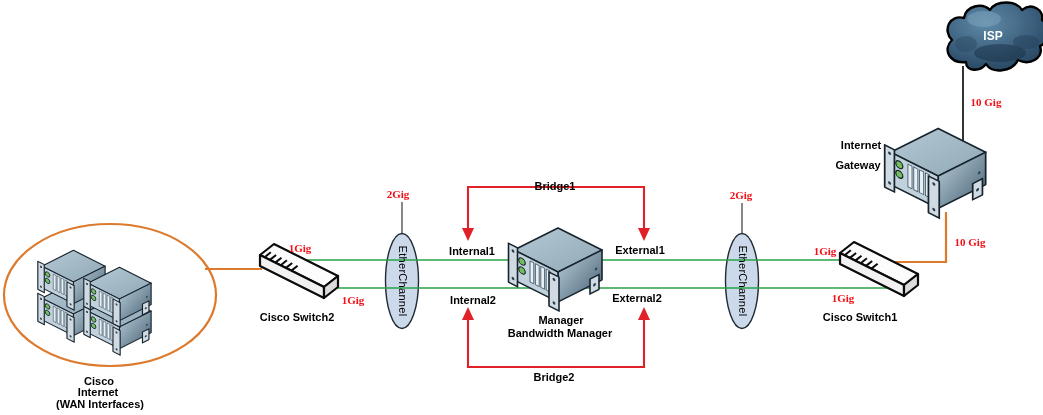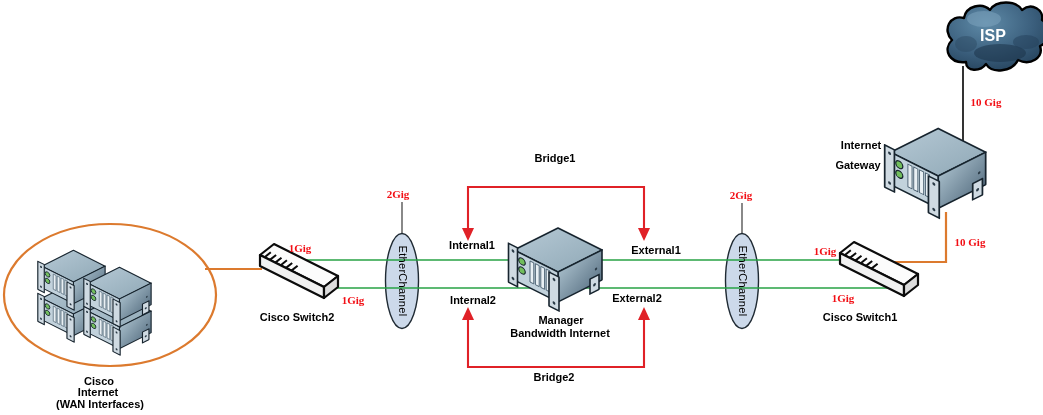--- a/index.html
+++ b/index.html
@@ -11,21 +11,21 @@
   .lbl{
     position:absolute;transform:translate(-50%,-50%);
     font:bold 11px "Liberation Sans",sans-serif;color:var(--label_black,#000);
     white-space:nowrap;line-height:1;
   }
   .lbl.red{color:var(--red_text,#f20f15);font-family:Liberation Serif, serif;}
   .lbl.vert{
     transform:translate(-50%,-50%) rotate(90deg);
     font-weight:400;font-size:11px;letter-spacing:.3px;
   }
-  .lbl.isp{color:#ffffff;font-size:16px;}
+  .lbl.isp{color:#ffffff;font-size:12px;}
   .ln-green{stroke:var(--green,#27A244);stroke-width:1.7;fill:none;}
   .ln-orange{stroke:var(--orange,#DC7A2E);stroke-width:2.2;fill:none;}
   .ln-red{stroke:var(--red_line,#E02127);stroke-width:2.1;fill:none;}
   .fill-red{fill:var(--red_line,#E02127);stroke:none;}
   .ln-black{stroke:#000;stroke-width:1.6;fill:none;}
   .ln-stub{stroke:#3a3a3a;stroke-width:1.2;fill:none;}
   .ec-ellipse{fill:var(--ellipse_fill,#CCD9EA);stroke:var(--ellipse_stroke,#1F2A33);stroke-width:1.4;}
   .pppoe-ellipse{fill:none;stroke:var(--orange,#DC7A2E);stroke-width:2.2;}
 </style>
 </head>
@@ -131,33 +131,33 @@
   <div class="lbl" style="left:98px;top:392px">Internet</div>
   <div class="lbl" style="left:100px;top:404px">(WAN Interfaces)</div>
 
   <div class="lbl" style="left:297px;top:317px">Cisco Switch2</div>
   <div class="lbl" style="left:860px;top:317px">Cisco Switch1</div>
 
   <div class="lbl vert" style="left:402px;top:281px">EtherChannel</div>
   <div class="lbl vert" style="left:742px;top:281px">EtherChannel</div>
 
   <div class="lbl" style="left:561px;top:320px">Manager</div>
-  <div class="lbl" style="left:560px;top:333px">Bandwidth Internet</div>
+  <div class="lbl" style="left:560px;top:333px">Bandwidth Manager</div>
 
   <div class="lbl" style="left:861px;top:145px">Internet</div>
   <div class="lbl" style="left:858px;top:165px">Gateway</div>
 
   <div class="lbl isp" style="left:993px;top:36px">ISP</div>
 
-  <div class="lbl" style="left:555px;top:158px">Bridge1</div>
+  <div class="lbl" style="left:555px;top:186px">Bridge1</div>
   <div class="lbl" style="left:554px;top:377px">Bridge2</div>
 
-  <div class="lbl" style="left:472px;top:245px">Internal1</div>
+  <div class="lbl" style="left:472px;top:251px">Internal1</div>
   <div class="lbl" style="left:473px;top:300px">Internal2</div>
-  <div class="lbl" style="left:656px;top:250px">External1</div>
+  <div class="lbl" style="left:640px;top:250px">External1</div>
   <div class="lbl" style="left:637px;top:298px">External2</div>
 
   <div class="lbl red" style="left:300px;top:248px">1Gig</div>
   <div class="lbl red" style="left:353px;top:300px">1Gig</div>
   <div class="lbl red" style="left:398px;top:194px">2Gig</div>
   <div class="lbl red" style="left:741px;top:195px">2Gig</div>
   <div class="lbl red" style="left:825px;top:251px">1Gig</div>
   <div class="lbl red" style="left:843px;top:298px">1Gig</div>
   <div class="lbl red" style="left:970px;top:242px">10 Gig</div>
   <div class="lbl red" style="left:986px;top:102px">10 Gig</div>

